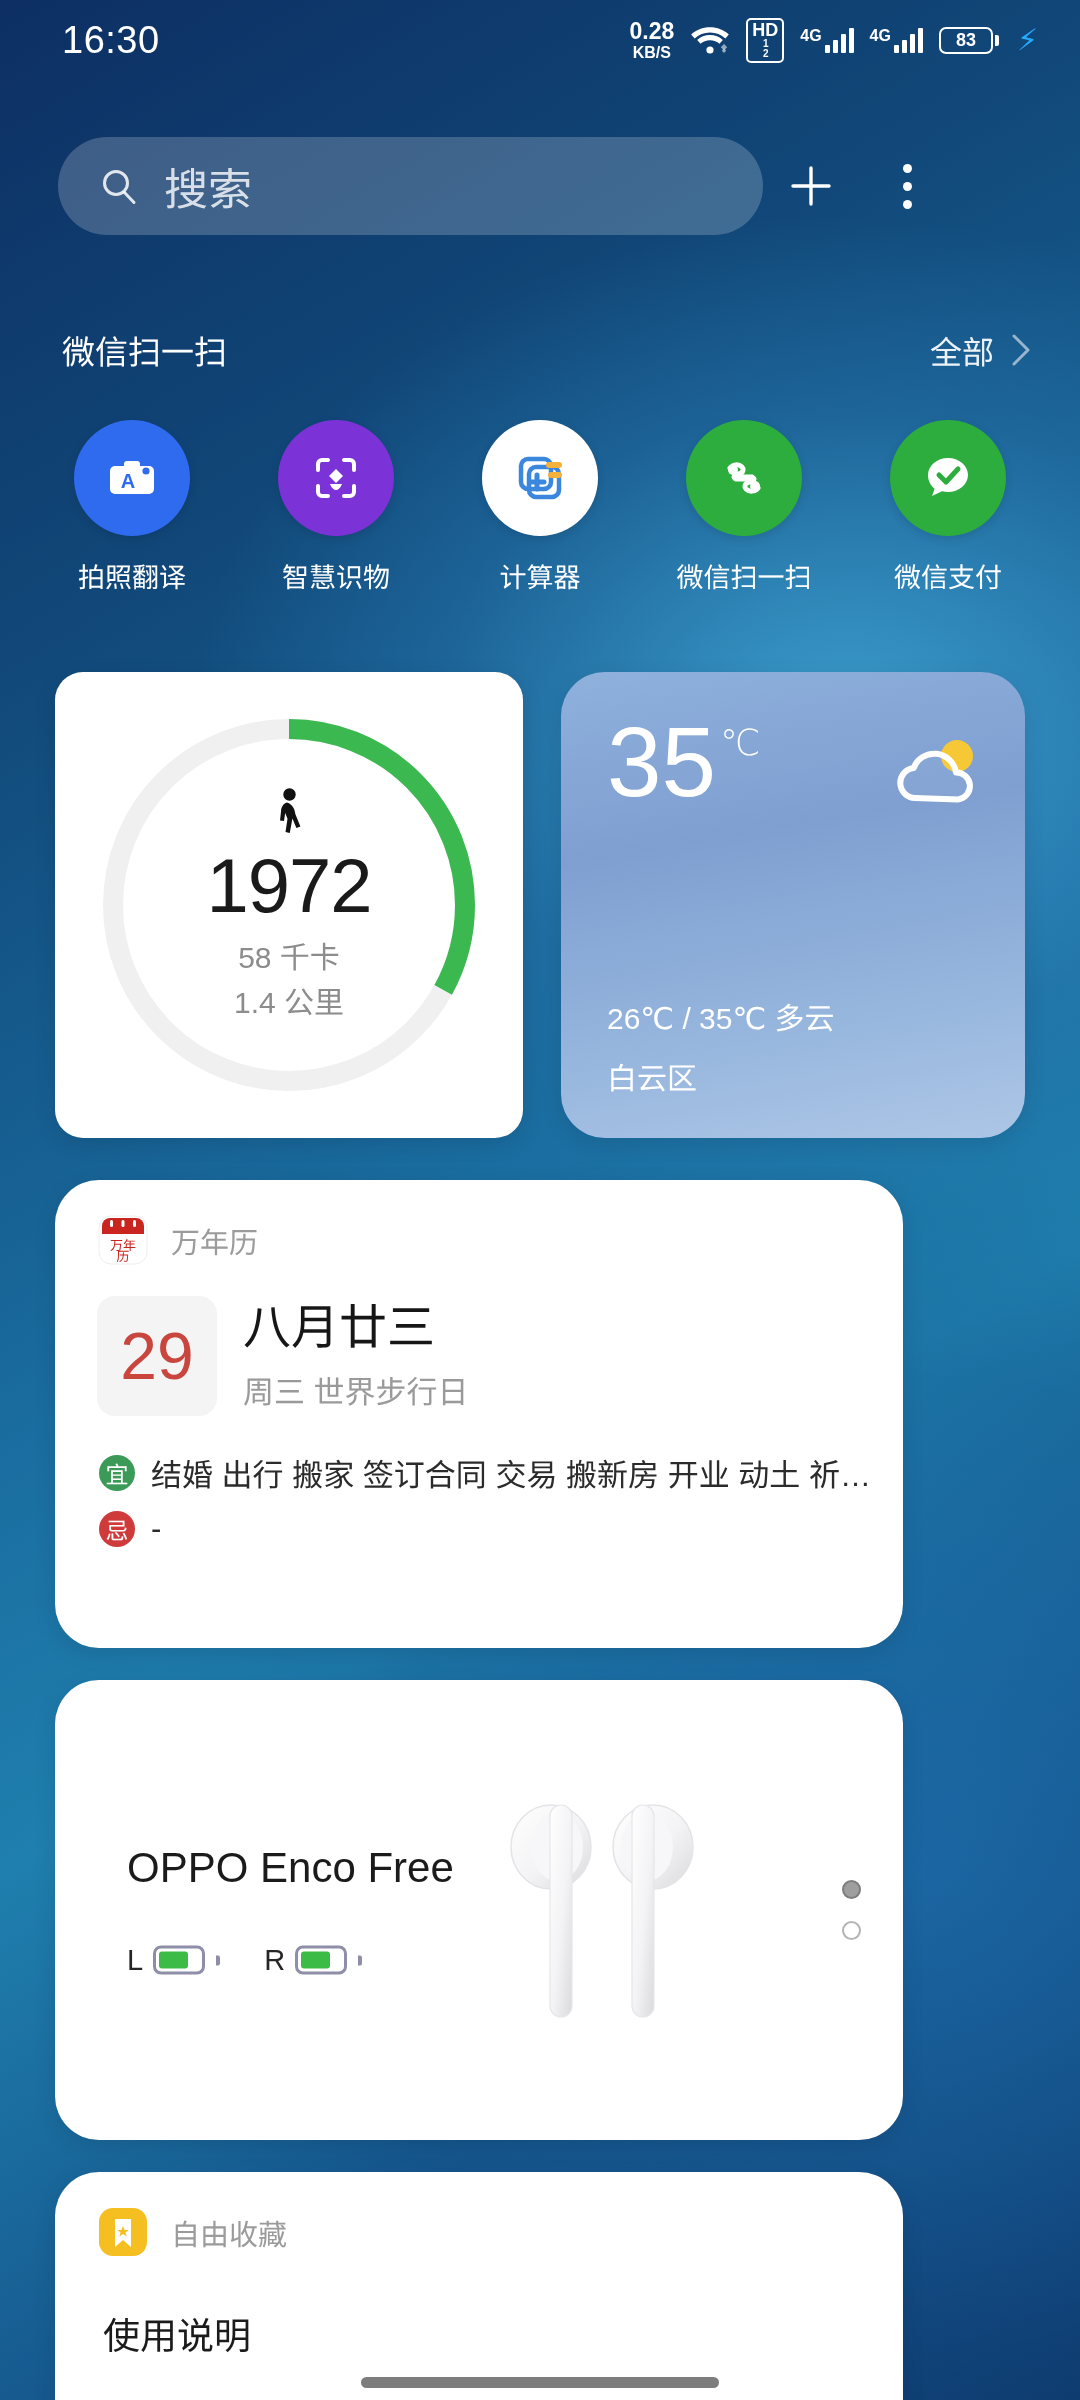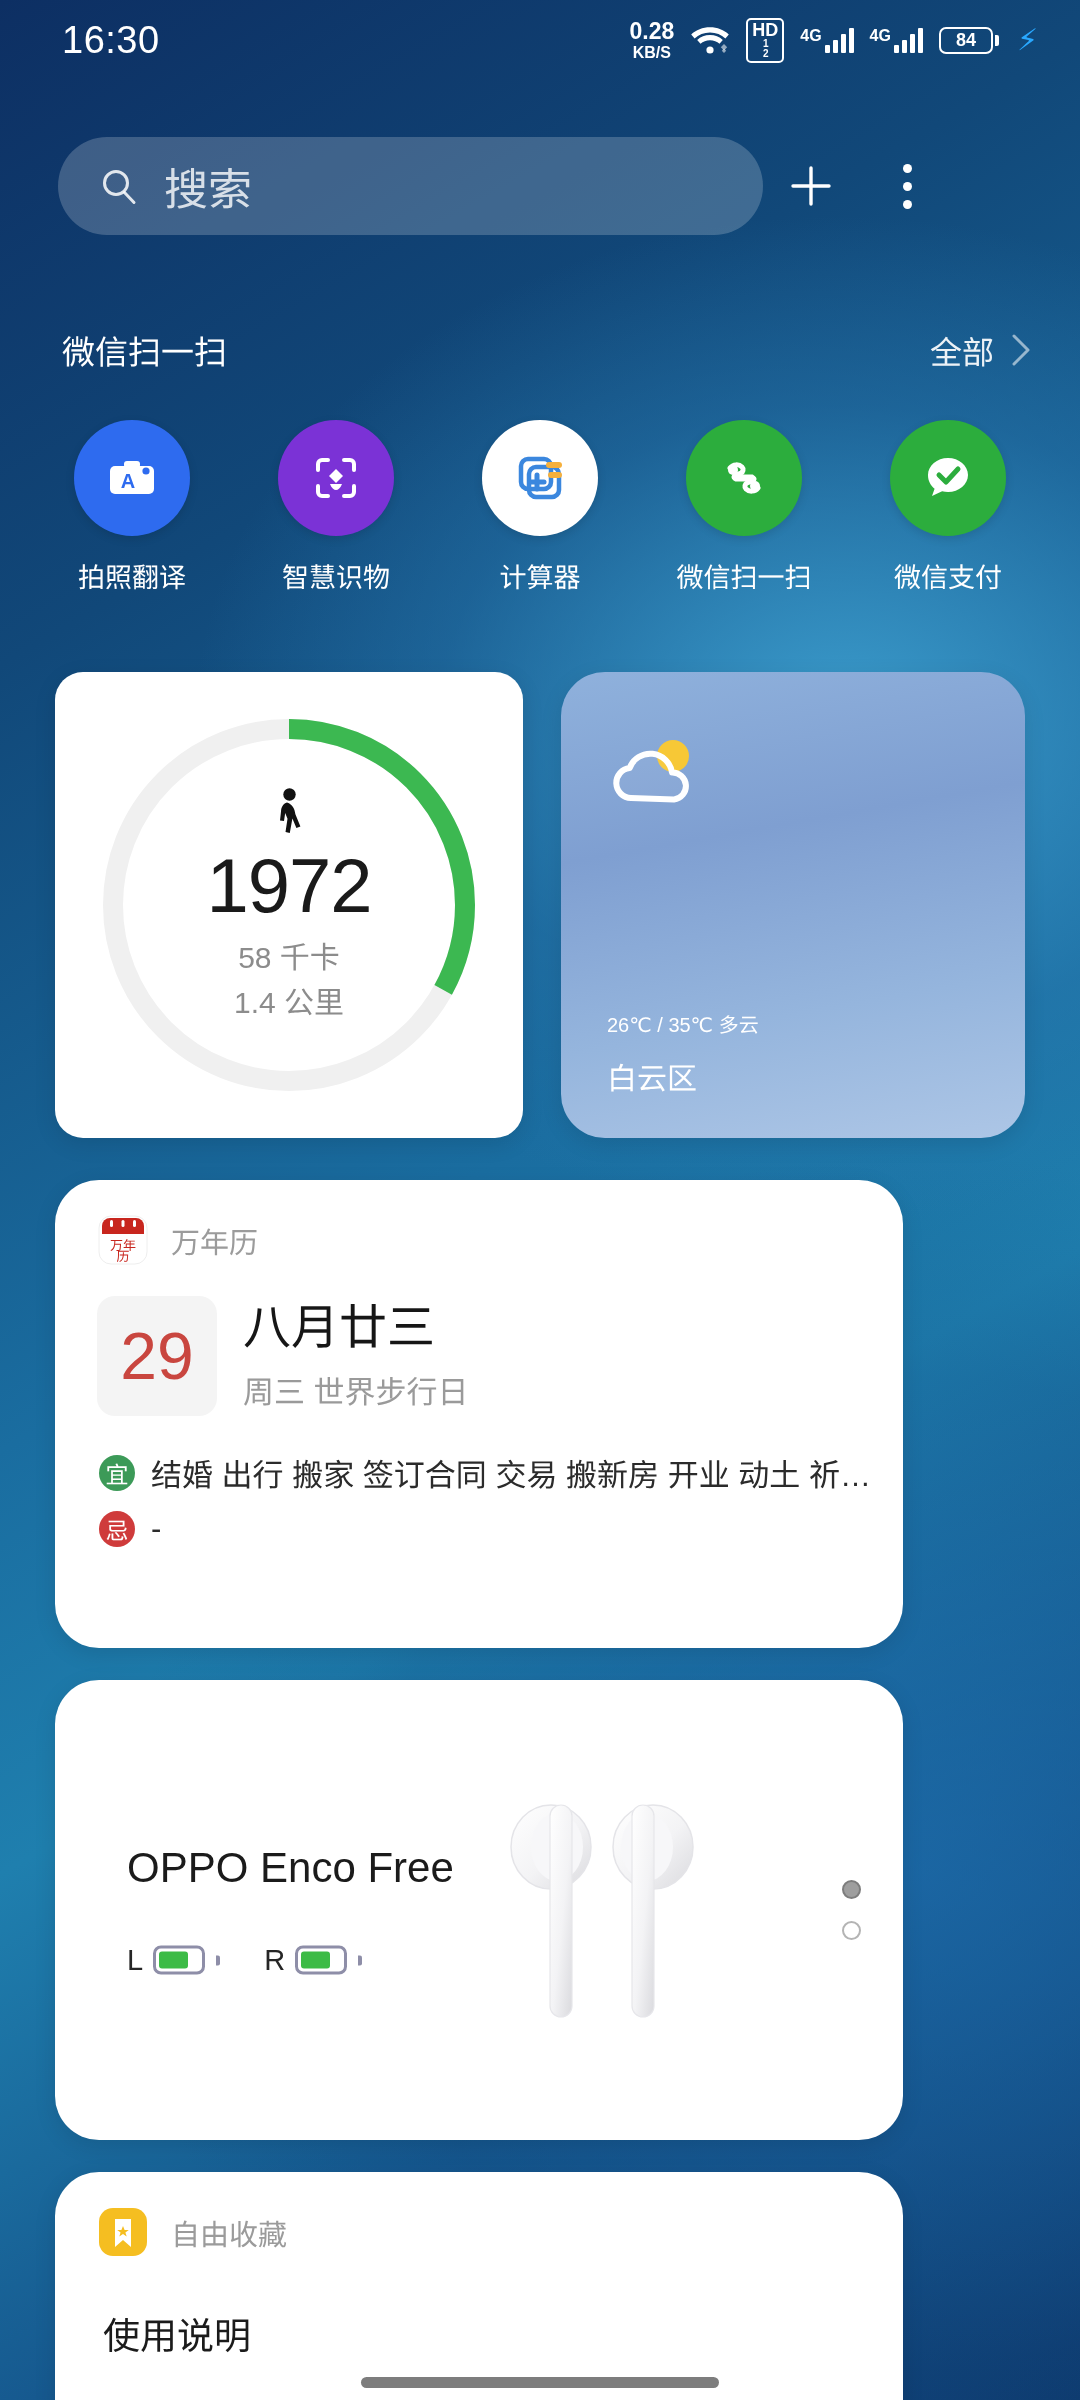--- a/index.html
+++ b/index.html
@@ -251,21 +251,21 @@
     color: #ffffff;
   }
   .w-temp .big { font-size: 98px; line-height: 0.95; font-weight: 300; }
   .w-temp .unit { font-size: 36px; margin-top: 6px; margin-left: 4px; font-weight: 300; }
   .w-ico { width: 92px; height: 78px; margin-top: 16px; }
   .w-bottom {
     position: absolute;
     left: 46px; bottom: 40px;
     color: #ffffff;
   }
-  .w-line1 { font-size: 20px; margin-bottom: 16px; }
+  .w-line1 { font-size: 30px; margin-bottom: 16px; }
   .w-line2 { font-size: 30px; }
 
   
   .card {
     position: absolute;
     left: 55px;
     width: 848px;
     background: #ffffff;
     border-radius: 44px;
     box-sizing: border-box;
@@ -458,21 +458,21 @@
         <span class="sig-g">4G</span>
         <span class="sig">
             <i></i>
             <i></i>
             <i></i>
             <i></i>
           </span>
       </div>
 
       <div class="batt">
-        <div class="batt-body">84</div>
+        <div class="batt-body">83</div>
         <div class="batt-cap"></div>
       </div>
       <div class="bolt">⚡</div>
     </div>
   </div>
 
   <div class="searchrow">
     <div class="searchbar">
       <span class="search-ico">
         <svg width="38" height="38" viewBox="0 0 38 38">
@@ -593,20 +593,24 @@
           </svg>
         </span>
         <div class="step-count">1972</div>
         <div class="step-sub">58 千卡</div>
         <div class="step-sub" style="margin-top:4px">1.4 公里</div>
       </div>
     </div>
 
     <div class="card-weather">
       <div class="w-temp-row">
+        <div class="w-temp">
+          <span class="big">35</span>
+          <span class="unit">℃</span>
+        </div>
         <span class="w-ico">
           <svg width="92" height="78" viewBox="0 0 92 78">
             <circle cx="66" cy="24" r="16" fill="#F7C836"></circle>
             <path d="M24 66a15 15 0 01-1.4-29.9A22 22 0 0165 40.5a13.5 13.5 0 012 26.9z" fill="none" stroke="#ffffff" stroke-width="6" stroke-linejoin="round"></path>
             <path d="M24 66a15 15 0 01-1.4-29.9A22 22 0 0165 40.5a13.5 13.5 0 012 26.9z" fill="#ffffff" opacity="0.05"></path>
           </svg>
         </span>
       </div>
       <div class="w-bottom">
         <div class="w-line1">26℃ / 35℃  多云</div>

